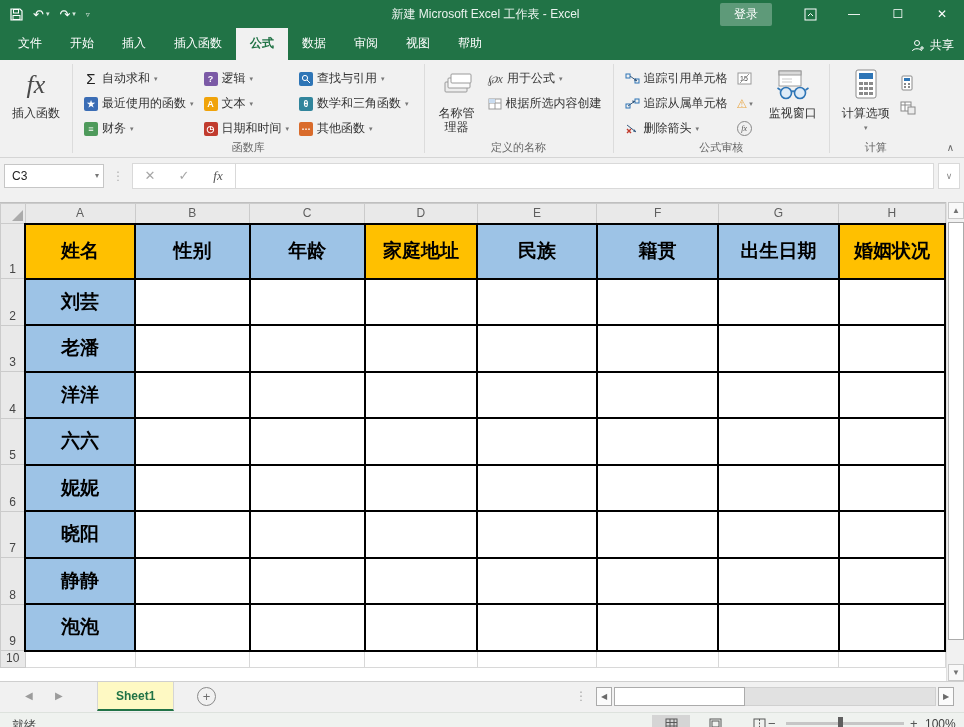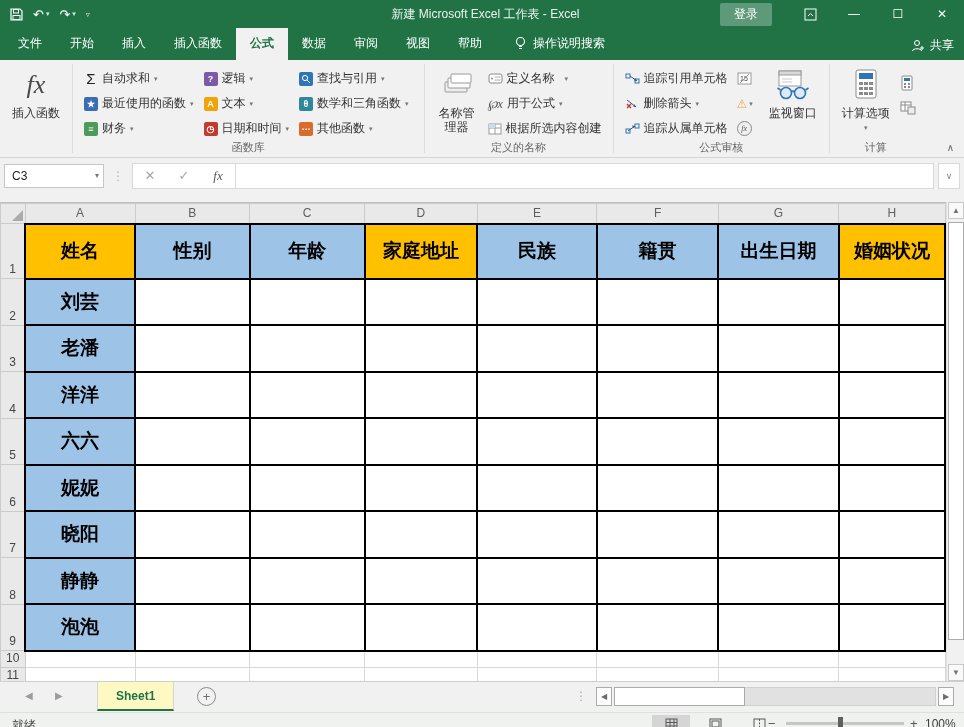--- a/index.html
+++ b/index.html
@@ -124,27 +124,20 @@
 <div class="tabrow">
   <span class="rtab" style="margin-left:4px">文件</span>
   <span class="rtab">开始</span>
   <span class="rtab">插入</span>
   <span class="rtab">插入函数</span>
   <span class="rtab active">公式</span>
   <span class="rtab">数据</span>
   <span class="rtab">审阅</span>
   <span class="rtab">视图</span>
   <span class="rtab">帮助</span>
-  <span class="tellme">
-    <svg width="13" height="15" viewBox="0 0 13 15">
-        <circle cx="6.5" cy="5.5" r="4" fill="none" stroke="#fff" stroke-width="1.1"></circle>
-        <path d="M5 10.5 h3 M5 12.5 h3" stroke="#fff" stroke-width="1.1"></path>
-      </svg>
-    <span>操作说明搜索</span>
-  </span>
   <span class="share">
     <svg width="14" height="13" viewBox="0 0 14 13">
         <circle cx="6" cy="4" r="2.5" fill="none" stroke="#fff"></circle>
         <path d="M1.5 12 c0-3 9-3 9 0" fill="none" stroke="#fff"></path>
         <path d="M11 7 v4 M9 9 h4" stroke="#fff"></path>
       </svg>
     <span>共享</span>
   </span>
 </div>
 
@@ -227,31 +220,20 @@
         <svg width="30" height="24" viewBox="0 0 30 24">
           <rect x="3" y="9" width="22" height="10" rx="1" fill="#EDEDED" stroke="#9A9A9A"></rect>
           <rect x="6" y="5" width="22" height="10" rx="1" fill="#FAFAFA" stroke="#9A9A9A"></rect>
           <rect x="9" y="1" width="20" height="9" rx="1" fill="#fff" stroke="#9A9A9A"></rect>
         </svg>
       </span>
       <span>名称管理器</span>
     </div>
     <div class="mcol">
       <div class="mbtn">
-          <span>
-            <svg width="15" height="11" viewBox="0 0 15 11">
-              <rect x="1" y="1" width="13" height="9" rx="2" fill="#fff" stroke="#8A8A8A"></rect>
-              <circle cx="4" cy="5.5" r="1" fill="#8A8A8A"></circle>
-              <path d="M6.5 4 h6 M6.5 7 h6" stroke="#B0B0B0"></path>
-            </svg>
-          </span>
-          <span>定义名称</span>
-          <span class="da" style="margin-left:6px">▾</span>
-        </div>
-      <div class="mbtn">
           <span style="font-family:'Liberation Serif',serif;font-style:italic;color:#555;font-size:12px">℘x</span>
           <span>用于公式</span>
           <span class="da">▾</span>
         </div>
       <div class="mbtn">
           <span>
             <svg width="14" height="12" viewBox="0 0 14 12">
               <rect x="1" y="1" width="12" height="10" fill="#fff" stroke="#9A9A9A"></rect>
               <path d="M1 5 h12 M7 1 v10" stroke="#9A9A9A"></path>
               <rect x="1" y="1" width="6" height="4" fill="#C9DCF0"></rect>
@@ -273,38 +255,38 @@
               <rect x="10" y="6" width="4" height="4" fill="none" stroke="#2E75B6"></rect>
               <path d="M5 3 L12 8" stroke="#35597E"></path>
               <path d="M12 8 l-3 -0.5 l1.6 -2.2 z" fill="#35597E"></path>
             </svg>
           </span>
           <span>追踪引用单元格</span>
         </div>
       <div class="mbtn">
           <span>
             <svg width="15" height="11" viewBox="0 0 15 11">
-              <path d="M2 2 L11 9" stroke="#35597E"></path>
-              <path d="M11 9 l-3 -0.6 l1.7 -2.1 z" fill="#35597E"></path>
-              <path d="M2 6 l4 4 M6 6 l-4 4" stroke="#C0392B" stroke-width="1.4"></path>
-            </svg>
-          </span>
-          <span>删除箭头</span>
-          <span class="da">▾</span>
-        </div>
-      <div class="mbtn">
-          <span>
-            <svg width="15" height="11" viewBox="0 0 15 11">
               <rect x="1" y="6" width="4" height="4" fill="none" stroke="#2E75B6"></rect>
               <rect x="10" y="1" width="4" height="4" fill="none" stroke="#2E75B6"></rect>
               <path d="M3 8 L10 3" stroke="#35597E"></path>
               <path d="M10 3 l-1.6 2.2 l-1.4 -2.7 z" fill="#35597E"></path>
             </svg>
           </span>
           <span>追踪从属单元格</span>
+        </div>
+      <div class="mbtn">
+          <span>
+            <svg width="15" height="11" viewBox="0 0 15 11">
+              <path d="M2 2 L11 9" stroke="#35597E"></path>
+              <path d="M11 9 l-3 -0.6 l1.7 -2.1 z" fill="#35597E"></path>
+              <path d="M2 6 l4 4 M6 6 l-4 4" stroke="#C0392B" stroke-width="1.4"></path>
+            </svg>
+          </span>
+          <span>删除箭头</span>
+          <span class="da">▾</span>
         </div>
     </div>
     <div class="smallicons">
       <div class="sibtn">
           <span>
             <svg width="15" height="13" viewBox="0 0 15 13">
               <rect x="1" y="1" width="13" height="11" fill="#fff" stroke="#9A9A9A"></rect>
               <text x="3" y="9" font-size="7" fill="#444">15</text>
               <path d="M12 2 L3 11" stroke="#9A9A9A"></path>
             </svg>
@@ -530,31 +512,20 @@
       <td class="rh">10</td>
       <td class="gcell"></td>
           <td class="gcell"></td>
           <td class="gcell"></td>
           <td class="gcell"></td>
           <td class="gcell"></td>
           <td class="gcell"></td>
           <td class="gcell"></td>
           <td class="gcell"></td>
     </tr>
-    <tr style="height:16px">
-      <td class="rh">11</td>
-      <td class="gcell"></td>
-          <td class="gcell"></td>
-          <td class="gcell"></td>
-          <td class="gcell"></td>
-          <td class="gcell"></td>
-          <td class="gcell"></td>
-          <td class="gcell"></td>
-          <td class="gcell"></td>
-    </tr>
   </tbody>
     </table>
 </div>
 
 <div class="vscroll">
   <div class="varrow" style="top:0">▲</div>
   <div class="vthumb"></div>
   <div class="varrow" style="bottom:0">▼</div>
 </div>
 

